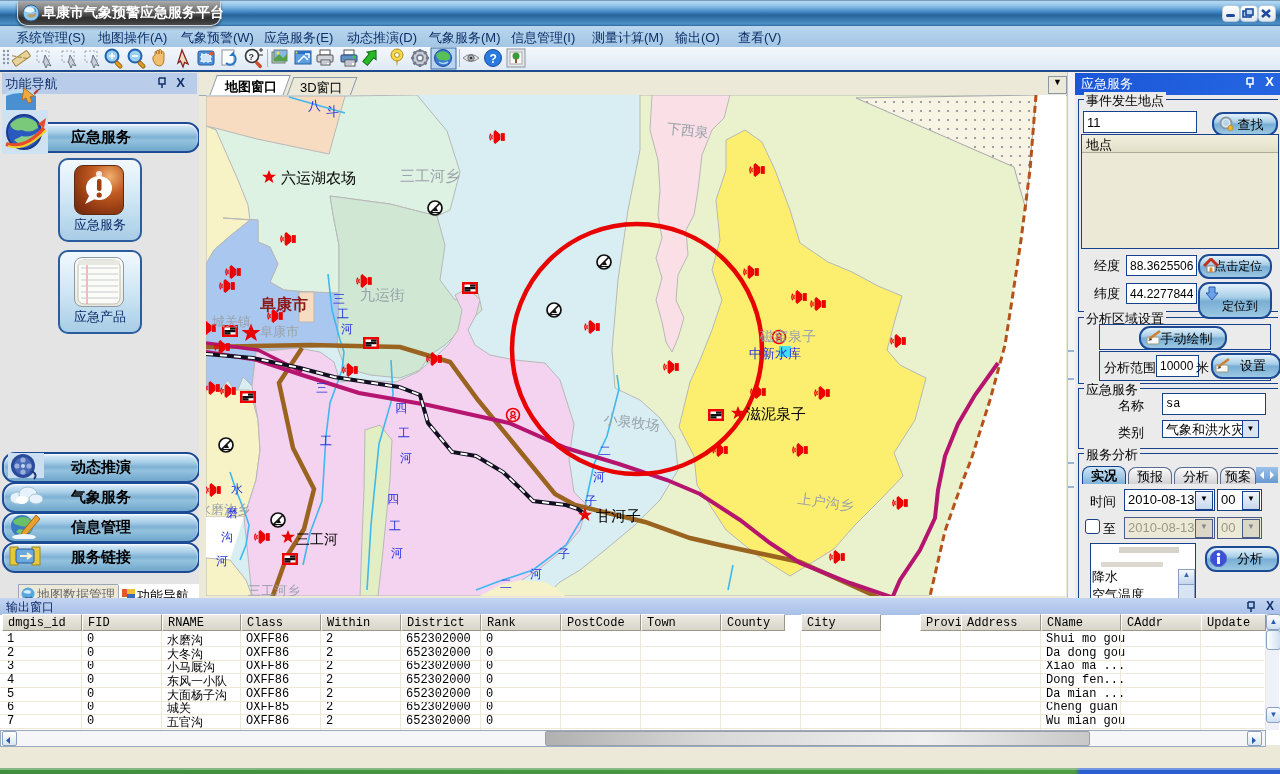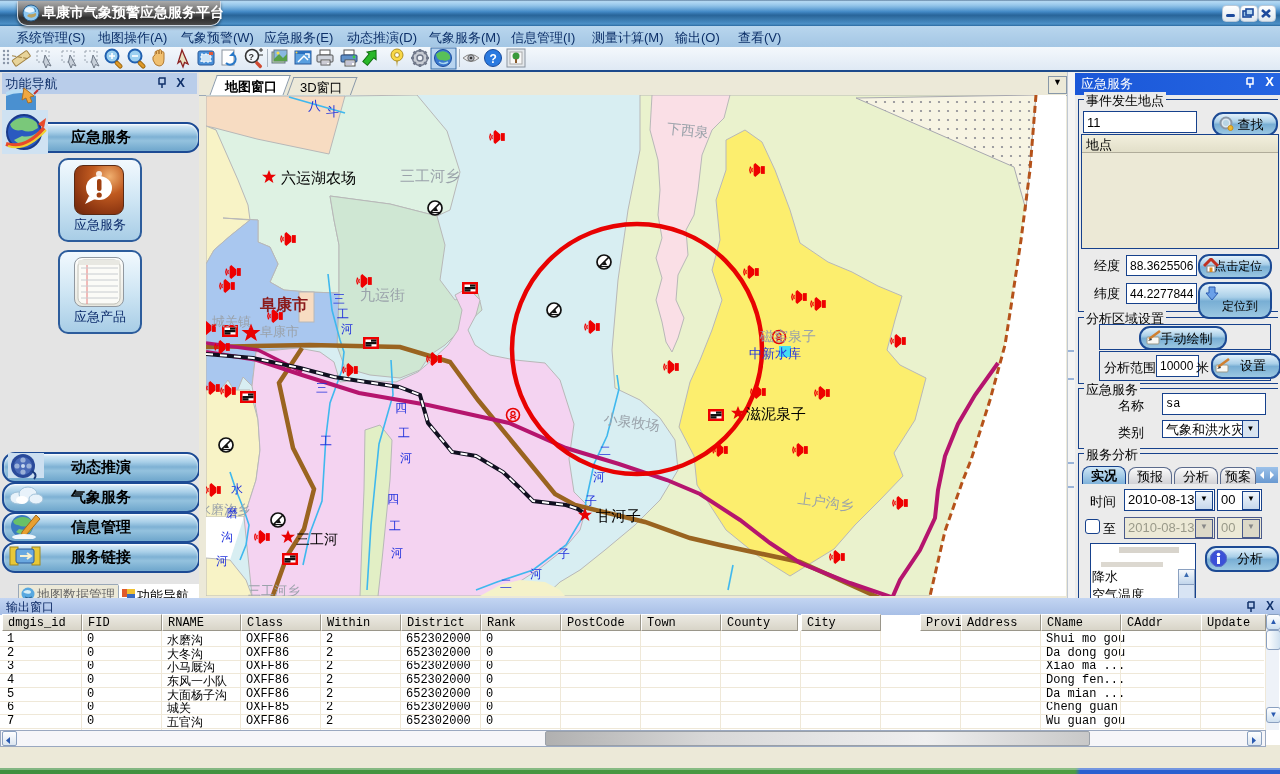--- a/index.html
+++ b/index.html
@@ -562,21 +562,21 @@
 <div class="abs" id="outtbl"></div>
 <div class="th" style="left:2px;width:80px">dmgis_id</div>
 <div class="th" style="left:82px;width:80px">FID</div>
 <div class="th" style="left:162px;width:79px">RNAME</div>
 <div class="th" style="left:241px;width:80px">Class</div>
 <div class="th" style="left:321px;width:80px">Within</div>
 <div class="th" style="left:401px;width:80px">District</div>
 <div class="th" style="left:481px;width:80px">Rank</div>
 <div class="th" style="left:561px;width:80px">PostCode</div>
 <div class="th" style="left:641px;width:80px">Town</div>
-<div class="th" style="left:721px;width:77px">County</div>
+<div class="th" style="left:721px;width:64px">County</div>
 <div class="th" style="left:801px;width:80px">City</div>
 <div class="th" style="left:920px;width:80px">Provice</div>
 <div class="th" style="left:961px;width:80px">Address</div>
 <div class="th" style="left:1041px;width:80px">CName</div>
 <div class="th" style="left:1121px;width:99px">CAddr</div>
 <div class="th" style="left:1201px;width:65px">Update</div>
 <div class="td" style="left:2px;top:632px">1</div>
 <div class="td" style="left:82px;top:632px">0</div>
 <div class="td" style="left:162px;top:632px">水磨沟</div>
 <div class="td" style="left:241px;top:632px">OXFF86</div>
@@ -624,21 +624,21 @@
 <div class="td" style="left:401px;top:700px">652302000</div>
 <div class="td" style="left:481px;top:700px">0</div>
 <div class="td" style="left:1041px;top:700px">Cheng guan</div>
 <div class="td" style="left:2px;top:714px">7</div>
 <div class="td" style="left:82px;top:714px">0</div>
 <div class="td" style="left:162px;top:714px">五官沟</div>
 <div class="td" style="left:241px;top:714px">OXFF86</div>
 <div class="td" style="left:321px;top:714px">2</div>
 <div class="td" style="left:401px;top:714px">652302000</div>
 <div class="td" style="left:481px;top:714px">0</div>
-<div class="td" style="left:1041px;top:714px">Wu guan gou</div>
+<div class="td" style="left:1041px;top:714px">Wu mian gou</div>
 <div class="tr" style="left:0;top:632px;width:1264px"></div>
 <div class="tr" style="left:0;top:646px;width:1264px"></div>
 <div class="tr" style="left:0;top:659px;width:1264px"></div>
 <div class="tr" style="left:0;top:673px;width:1264px"></div>
 <div class="tr" style="left:0;top:687px;width:1264px"></div>
 <div class="tr" style="left:0;top:700px;width:1264px"></div>
 <div class="tr" style="left:0;top:714px;width:1264px"></div>
 <div style="position:absolute;left:81px;top:631px;width:1px;height:99px;background:#efe8d8"></div>
 <div style="position:absolute;left:161px;top:631px;width:1px;height:99px;background:#efe8d8"></div>
 <div style="position:absolute;left:240px;top:631px;width:1px;height:99px;background:#efe8d8"></div>

